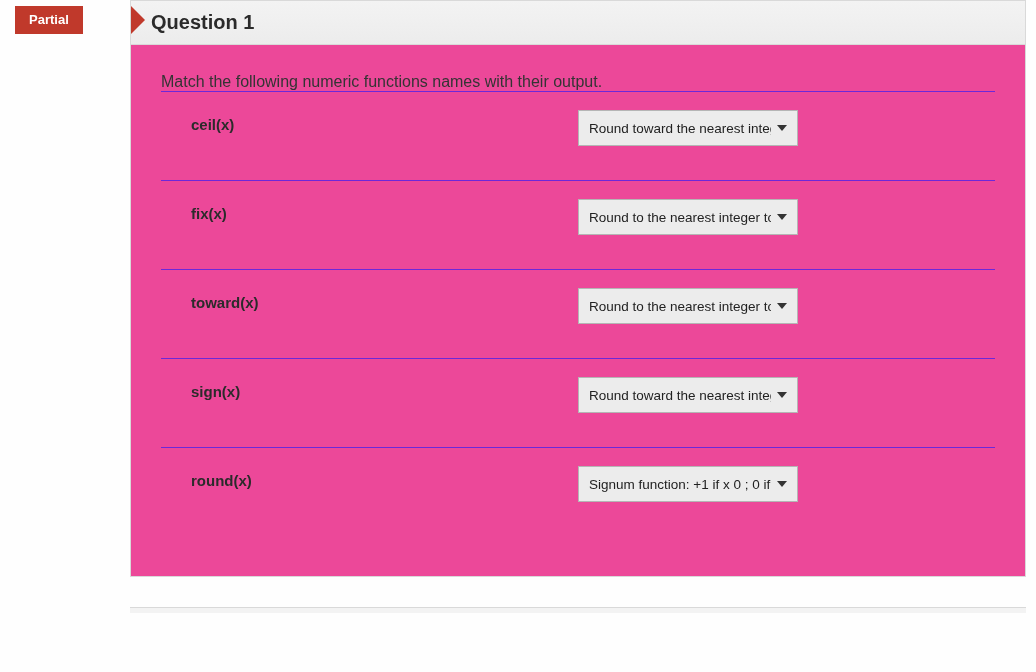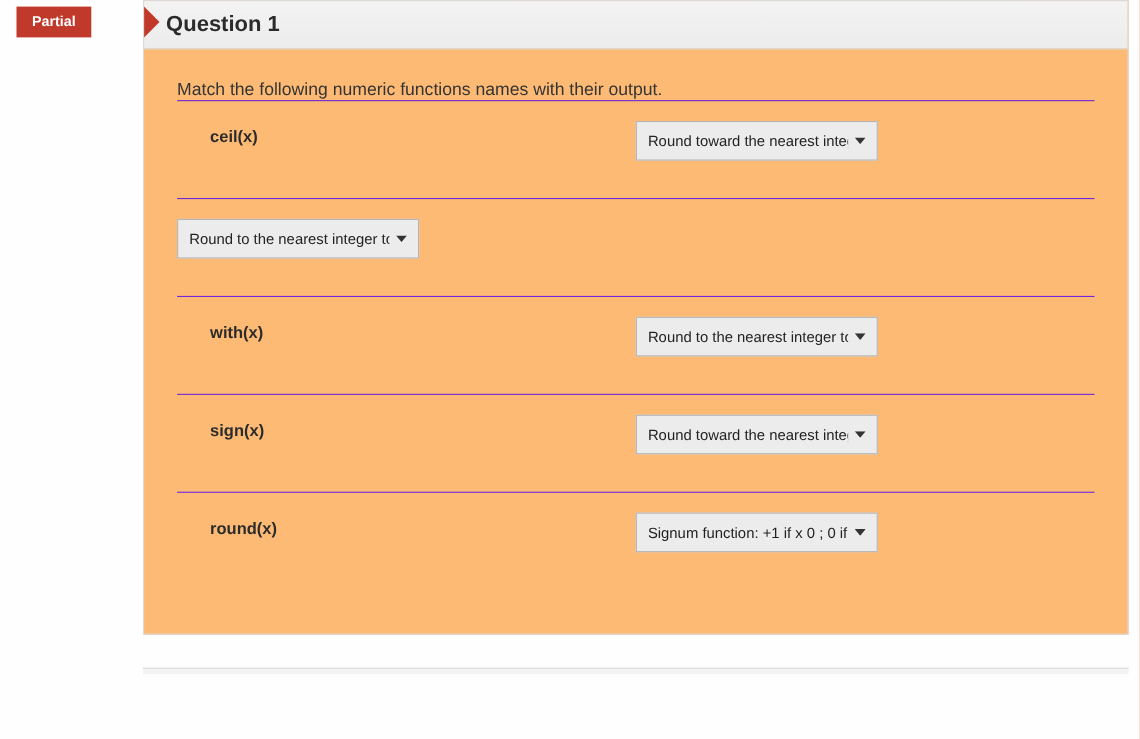--- a/index.html
+++ b/index.html
@@ -40,21 +40,21 @@
       width: 0;
       height: 0;
       border-top: 14px solid transparent;
       border-bottom: 14px solid transparent;
       border-left: 14px solid #c0392b;
     }
     .question-container {
       margin-left: 130px;
       margin-right: 0;
       border: 1px solid #d9d9d9;
-      background: #fdba74;
+      background: #ec4899;
     }
     .question-header {
       background: linear-gradient(#f3f3f3,#ececec);
       border-bottom: 1px solid #d9d9d9;
       padding: 10px 20px;
     }
     .question-header h2 {
       font-size: 20px;
       font-weight: bold;
       color: #2b2b2b;
@@ -148,34 +148,35 @@
             <span class="dropdown-caret">
               <svg width="10" height="6" viewBox="0 0 10 6">
                   <path d="M0 0 L5 6 L10 0 Z" fill="#333"></path>
                 </svg>
             </span>
           </div>
         </div>
       </div>
 
       <div class="match-row">
+        <div class="match-term">fix(x)</div>
         <div class="match-answer">
           <div class="dropdown">
             <span class="dropdown-text">Round to the nearest integer toward</span>
             <span class="dropdown-caret">
               <svg width="10" height="6" viewBox="0 0 10 6">
                   <path d="M0 0 L5 6 L10 0 Z" fill="#333"></path>
                 </svg>
             </span>
           </div>
         </div>
       </div>
 
       <div class="match-row">
-        <div class="match-term">with(x)</div>
+        <div class="match-term">toward(x)</div>
         <div class="match-answer">
           <div class="dropdown">
             <span class="dropdown-text">Round to the nearest integer toward</span>
             <span class="dropdown-caret">
               <svg width="10" height="6" viewBox="0 0 10 6">
                   <path d="M0 0 L5 6 L10 0 Z" fill="#333"></path>
                 </svg>
             </span>
           </div>
         </div>

